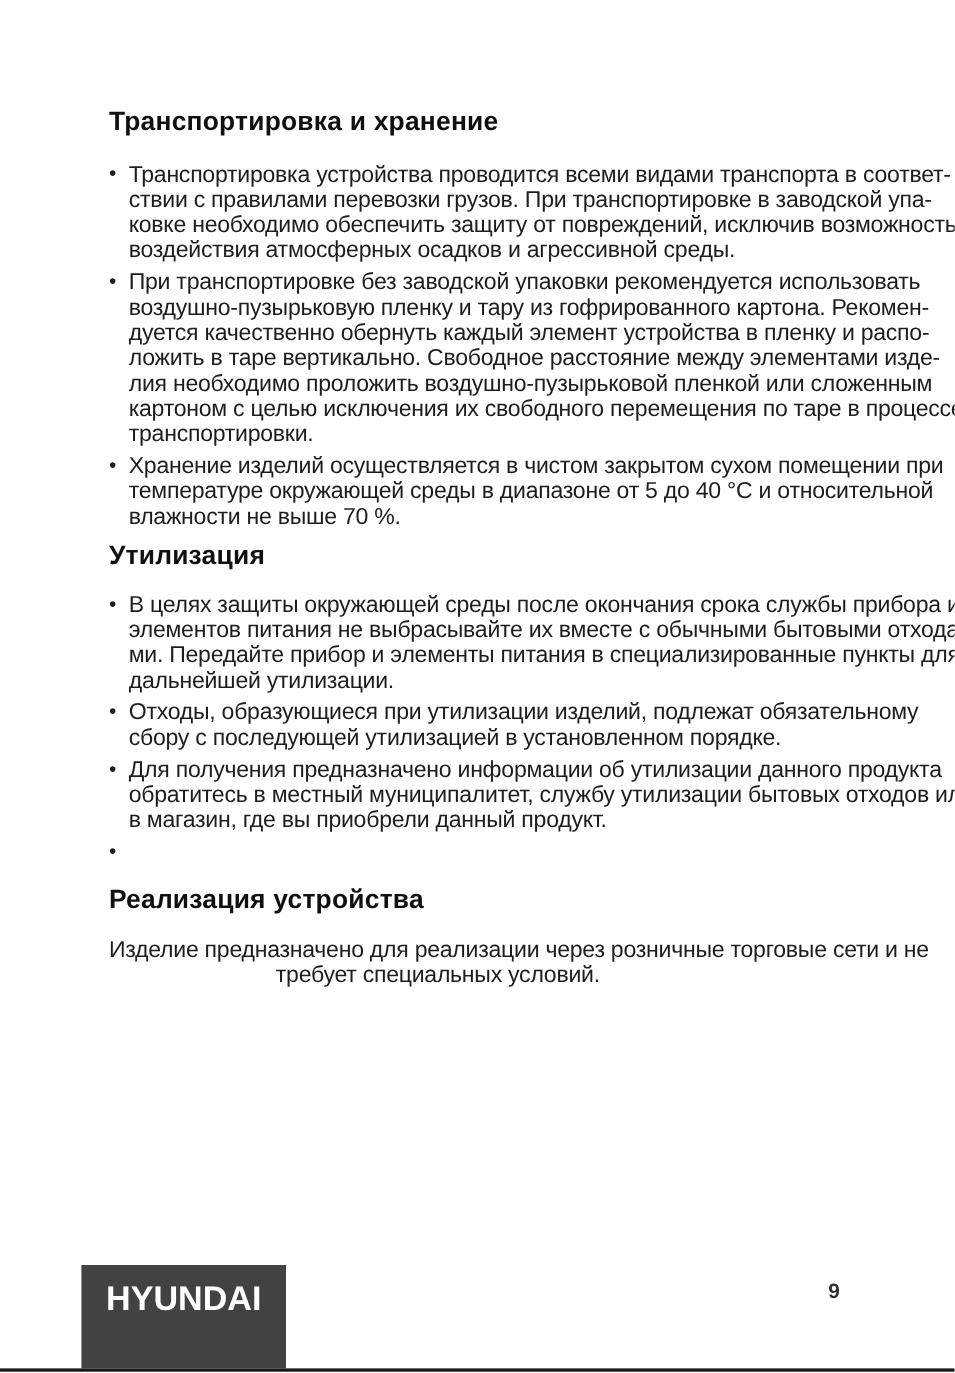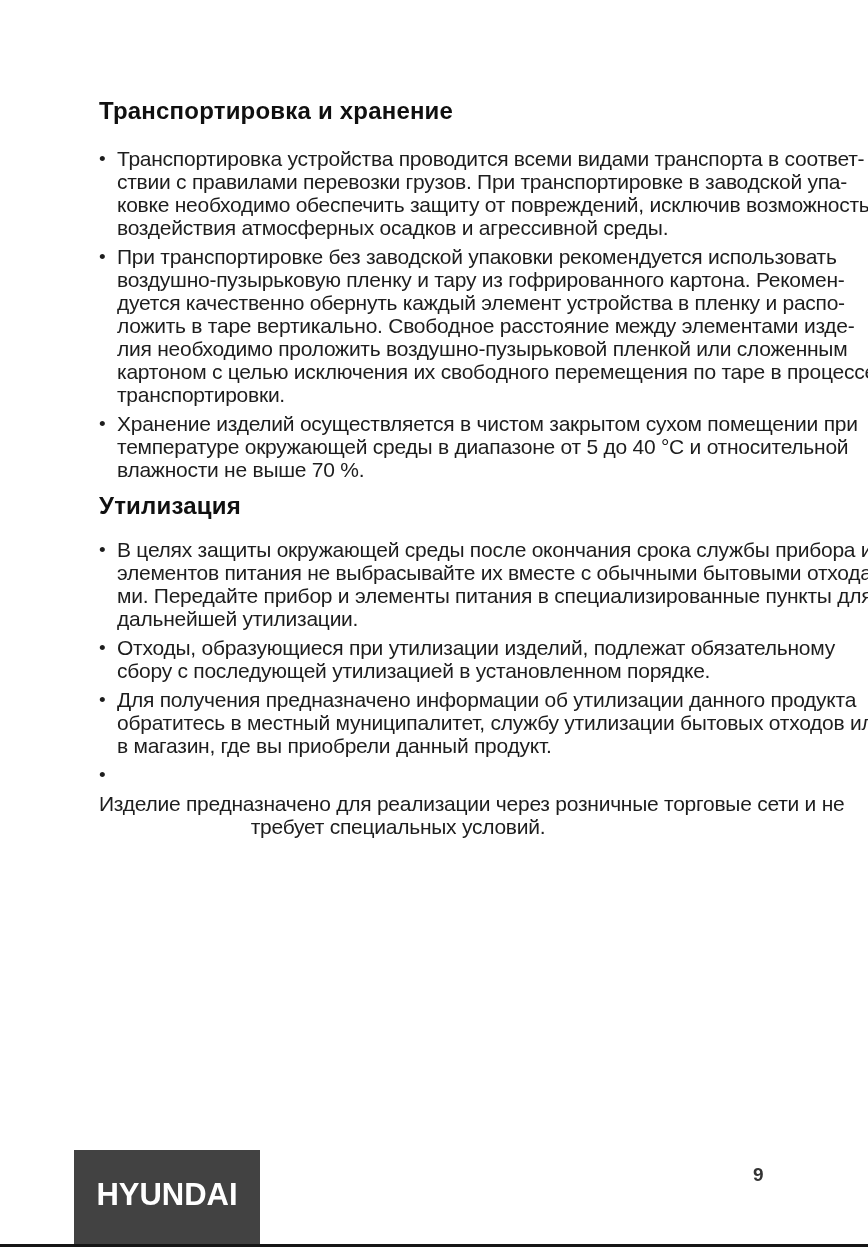--- a/index.html
+++ b/index.html
@@ -59,21 +59,21 @@
   .logo-box {
     position: absolute;
     left: 74px;
     top: 1150px;
     width: 186px;
     height: 94px;
     background: #424242;
     display: flex;
     justify-content: center;
     align-items: flex-start;
-    padding-top: 28px;
+    padding-top: 14px;
     box-sizing: border-box;
   }
   .logo-text {
     color: #ffffff;
     font-size: 31px;
     line-height: 34px;
     font-weight: 700;
     letter-spacing: 0px;
   }
   .page-number {
@@ -150,20 +150,21 @@
 обратитесь в местный муниципалитет, службу утилизации бытовых отходов или
 в магазин, где вы приобрели данный продукт.</div>
         </li>
         <li class="bullet-item">
           <span class="bullet-marker">•</span>
         </li>
       </ul>
     </div>
 
     <div class="section section-3">
+      <h2 class="section-heading">Реализация устройства</h2>
       <p class="lines plain-paragraph">Изделие предназначено для реализации через розничные торговые сети и не
 требует специальных условий.</p>
     </div>
 
   </div>
 
   <div class="logo-box">
     <span class="logo-text">HYUNDAI</span>
   </div>
   <div class="page-number">9</div>

